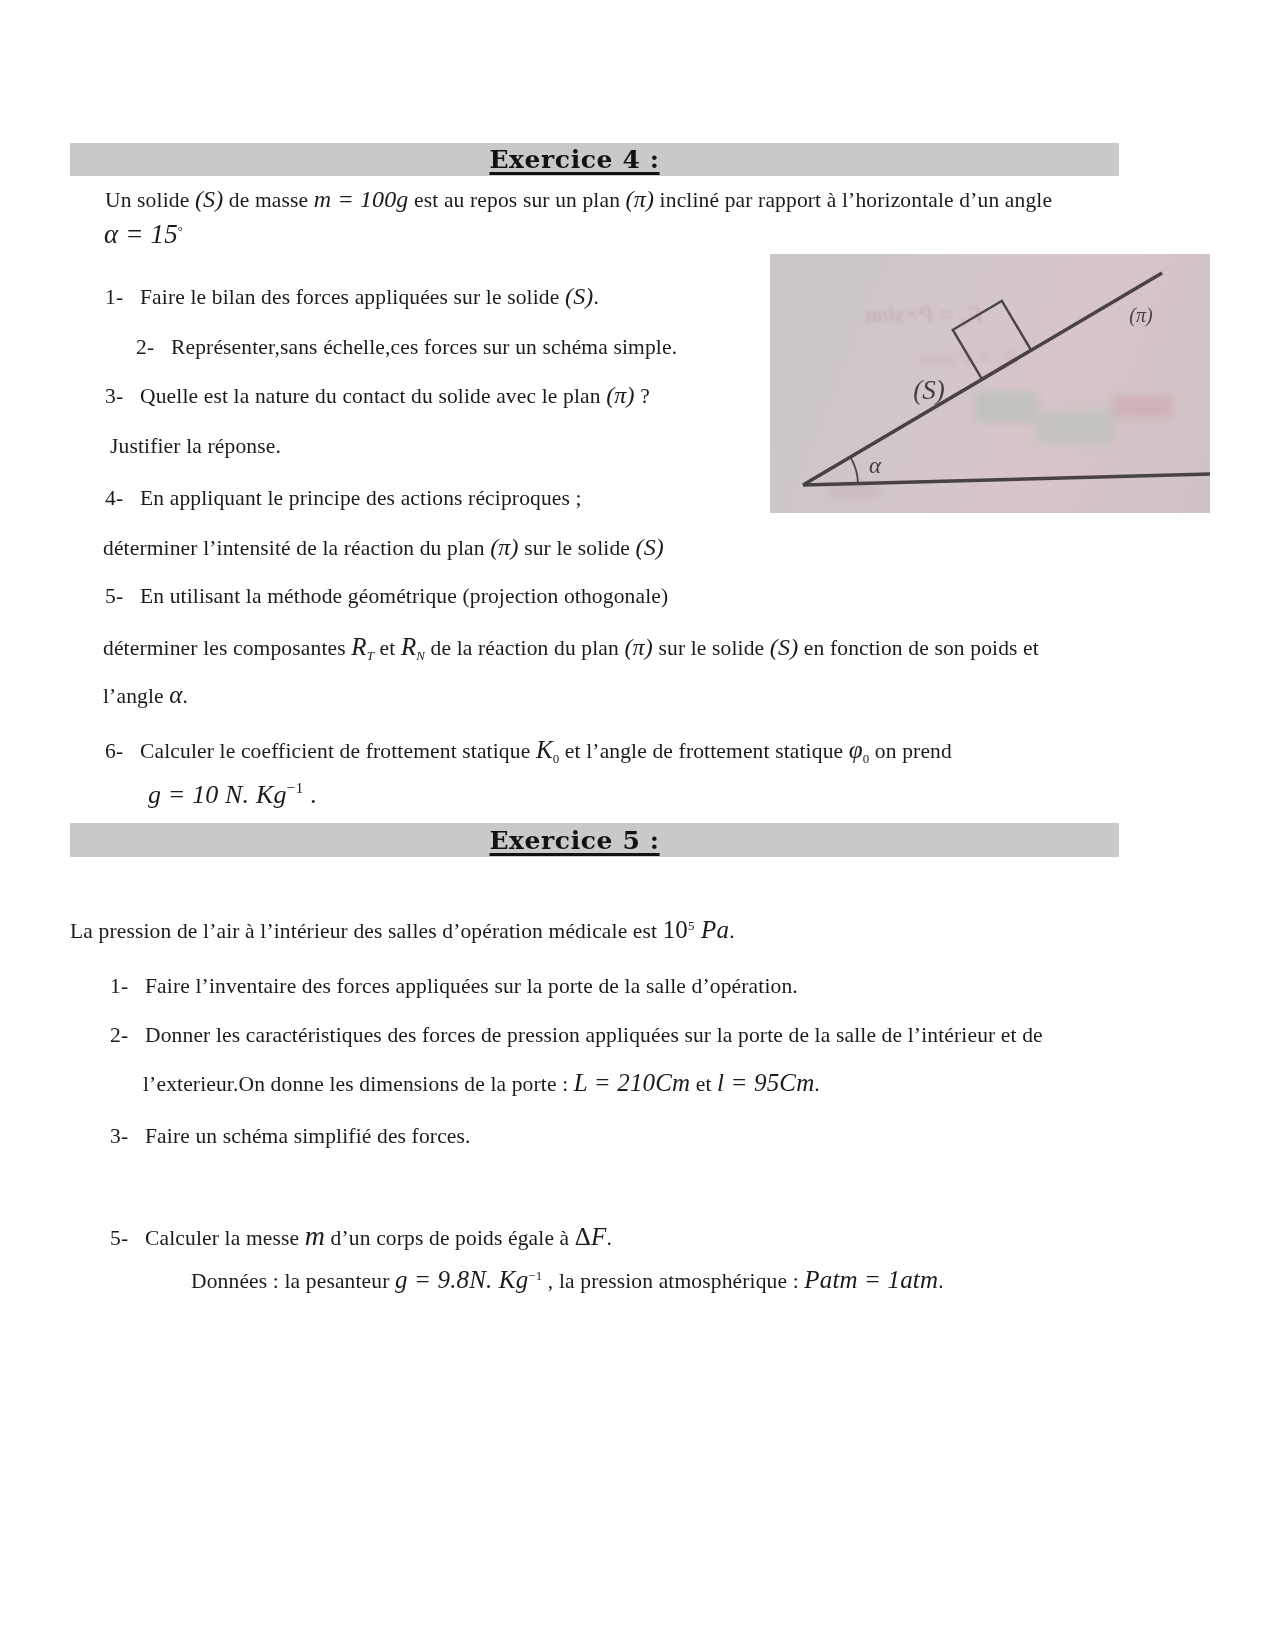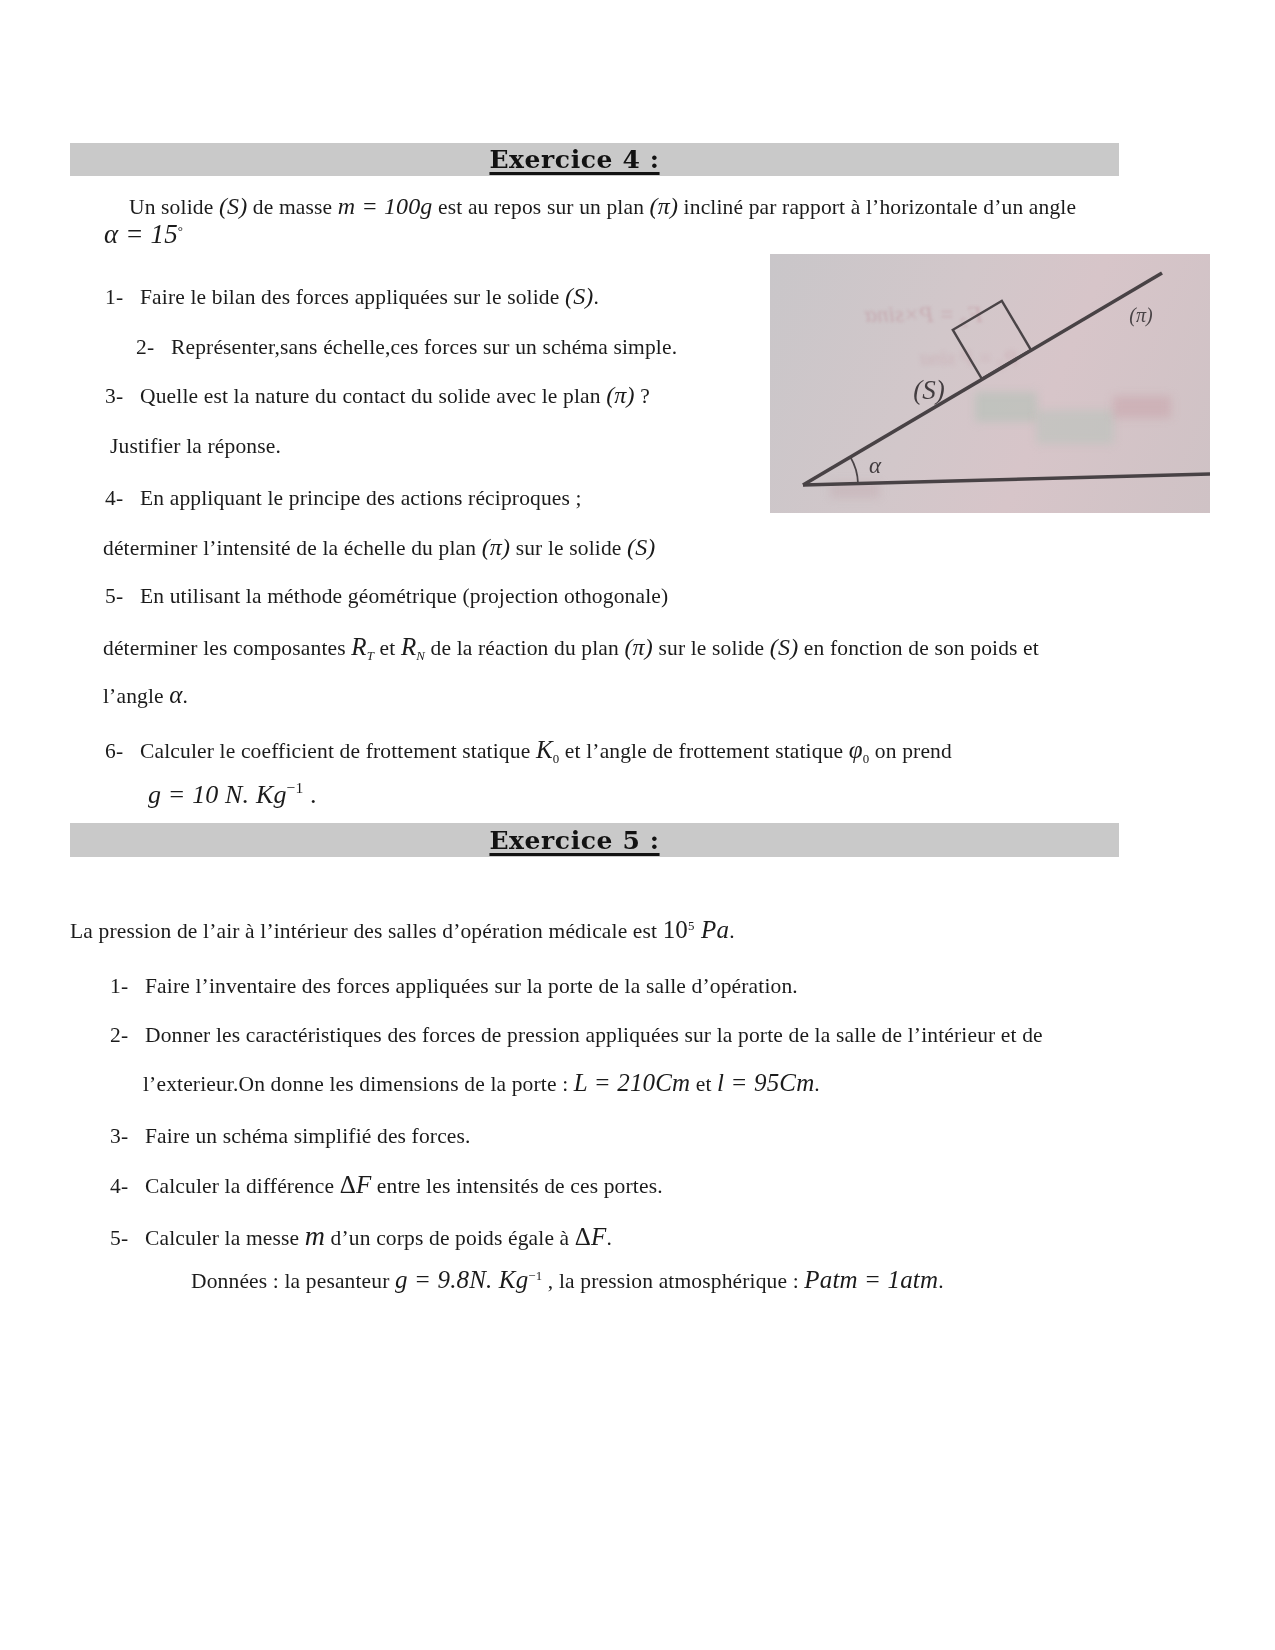--- a/index.html
+++ b/index.html
@@ -31,21 +31,21 @@
 </style>
 </head>
 <body>
 
 <div class="page">
 
   <div class="band" style="top:143px;">
     <span class="btitle">Exercice 4 :</span>
   </div>
 
-  <div class="ln" style="left:105px;top:193px;margin-left:24px;">
+  <div class="ln" style="left:105px;top:186px;">
     <span>Un solide </span><span class="mp">(S)</span><span> de masse </span><span class="mp">m = 100g</span><span> est au repos sur un plan </span><span class="mp">(π)</span><span> incliné par rapport à l’horizontale d’un angle</span>
   </div>
 
   <div class="ln" style="left:104px;top:219px;">
     <span class="mi" style="font-size:27px;">α = 15</span><span class="sp">°</span>
   </div>
 
   <div class="ln" style="left:105px;top:283px;">
     <span class="num">1-</span><span>Faire le bilan des forces appliquées sur le solide </span><span class="mp">(S)</span><span>.</span>
   </div>
@@ -60,21 +60,21 @@
 
   <div class="ln" style="left:110px;top:434px;">
     <span>Justifier la réponse.</span>
   </div>
 
   <div class="ln" style="left:105px;top:486px;">
     <span class="num">4-</span><span>En appliquant le principe des actions réciproques ;</span>
   </div>
 
   <div class="ln" style="left:103px;top:534px;">
-    <span>déterminer l’intensité de la échelle du plan </span><span class="mp">(π)</span><span> sur le solide </span><span class="mp">(S)</span>
+    <span>déterminer l’intensité de la réaction du plan </span><span class="mp">(π)</span><span> sur le solide </span><span class="mp">(S)</span>
   </div>
 
   <div class="ln" style="left:105px;top:584px;">
     <span class="num">5-</span><span>En utilisant la méthode géométrique (projection othogonale)</span>
   </div>
 
   <div class="ln" style="left:103px;top:633px;">
     <span>déterminer les composantes </span><span class="mB mi">R</span><sub class="s mi">T</sub><span> et </span><span class="mB mi">R</span><sub class="s mi">N</sub><span> de la réaction du plan </span><span class="mp">(π)</span><span> sur le solide </span><span class="mp">(S)</span><span> en fonction de son poids et</span>
   </div>
 
@@ -107,23 +107,20 @@
   </div>
 
   <div class="ln" style="left:143px;top:1069px;">
     <span>l’exterieur.On donne les dimensions de la porte : </span><span class="mB mi">L = 210Cm</span><span> et </span><span class="mB mi">l = 95Cm</span><span>.</span>
   </div>
 
   <div class="ln" style="left:110px;top:1124px;">
     <span class="num">3-</span><span>Faire un schéma simplifié des forces.</span>
   </div>
 
-  <div class="ln" style="left:110px;top:1171px;">
-    <span class="num">4-</span><span>Calculer la différence </span><span class="mB">Δ</span><span class="mB mi">F</span><span> entre les intensités de ces portes.</span>
-  </div>
 
   <div class="ln" style="left:110px;top:1220px;">
     <span class="num">5-</span><span>Calculer la messe </span><span class="mBig mi">m</span><span> d’un corps de poids égale à </span><span class="mB">Δ</span><span class="mB mi">F</span><span>.</span>
   </div>
 
   <div class="ln" style="left:143px;top:1266px;margin-left:48px;">
     <span>Données : la pesanteur </span><span class="mB mi">g = 9.8N. Kg</span><span class="sp">−1</span><span> , la pression atmosphérique : </span><span class="mB mi">Patm = 1atm</span><span>.</span>
   </div>
 
   <div class="photo">

